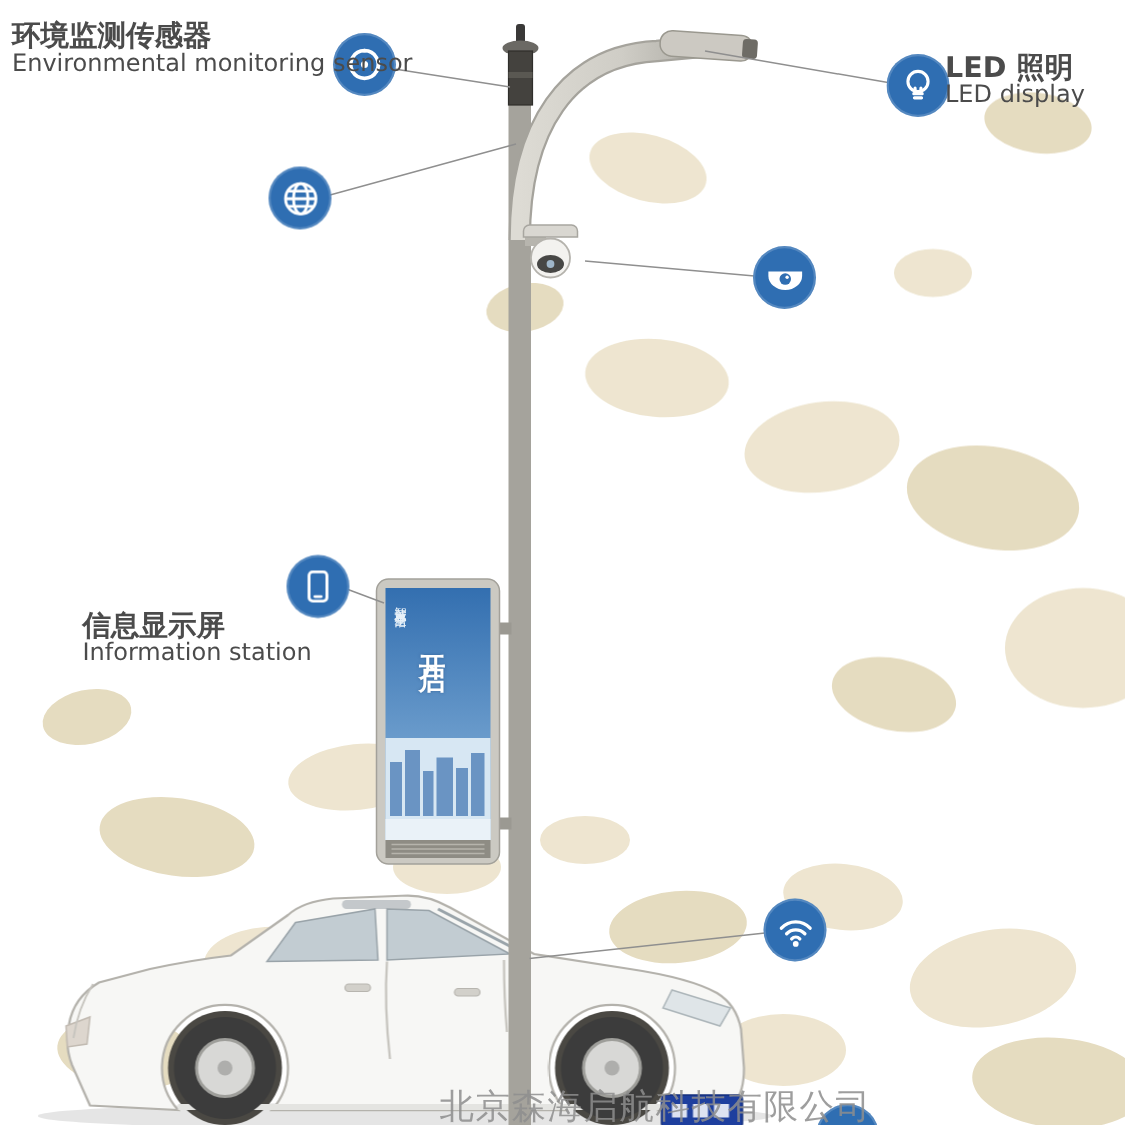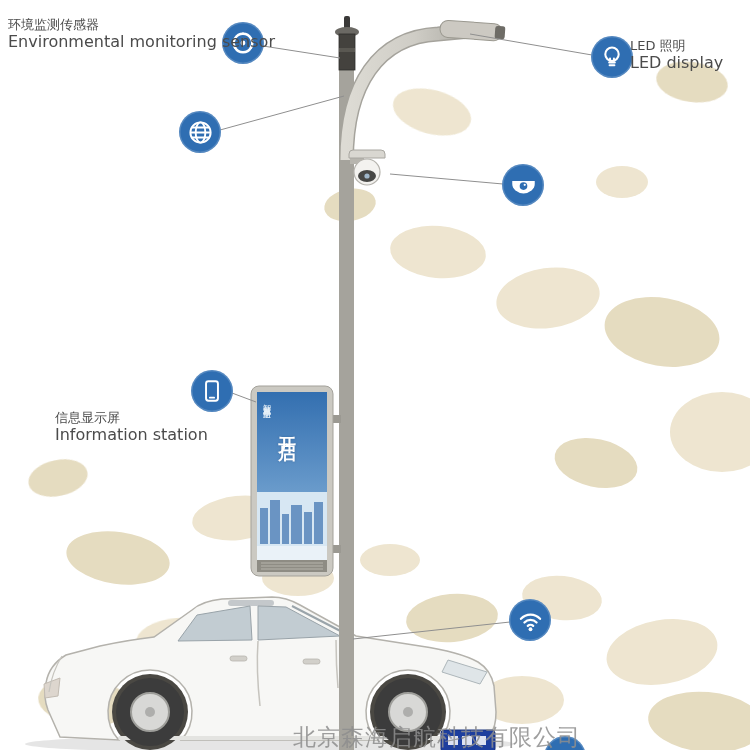--- a/index.html
+++ b/index.html
@@ -7,21 +7,21 @@
     position:relative;width:750px;height:750px;background:#ffffff;overflow:hidden;
     font-family:"DejaVu Sans","Liberation Sans",sans-serif;
   }
   .scene{position:absolute;left:0;top:0;width:750px;height:750px;}
   .icon-badge{
     position:absolute;width:42px;height:42px;border-radius:50%;
     background:#2f6eb2;display:flex;align-items:center;justify-content:center;
     box-shadow:inset 0 0 0 1.5px rgba(255,255,255,.18);
   }
   .label{position:absolute;color:#4b4b4b;}
-  .label .zh{display:block;font-size:13px;line-height:17px;}
+  .label .zh{display:block;font-size:19px;line-height:17px;font-weight:bold;}
   .label .en{display:block;font-size:16px;line-height:17px;}
   
   .ic-env{left:222px;top:22px;}      .lb-env{left:8px;top:16px;}
   .ic-led{left:591px;top:36px;}      .lb-led{left:630px;top:37px;}
   .ic-micro{left:179px;top:111px;}   .lb-micro{left:38px;top:112px;}
   .ic-monitor{left:502px;top:164px;} .lb-monitor{left:558px;top:167px;}
   .ic-display{left:191px;top:370px;} .lb-display{left:55px;top:368px;margin-top:41px;}
   .ic-wifi{left:509px;top:599px;}    .lb-wifi{left:565px;top:601px;}
   .ic-partial{left:544px;top:736px;}
   

